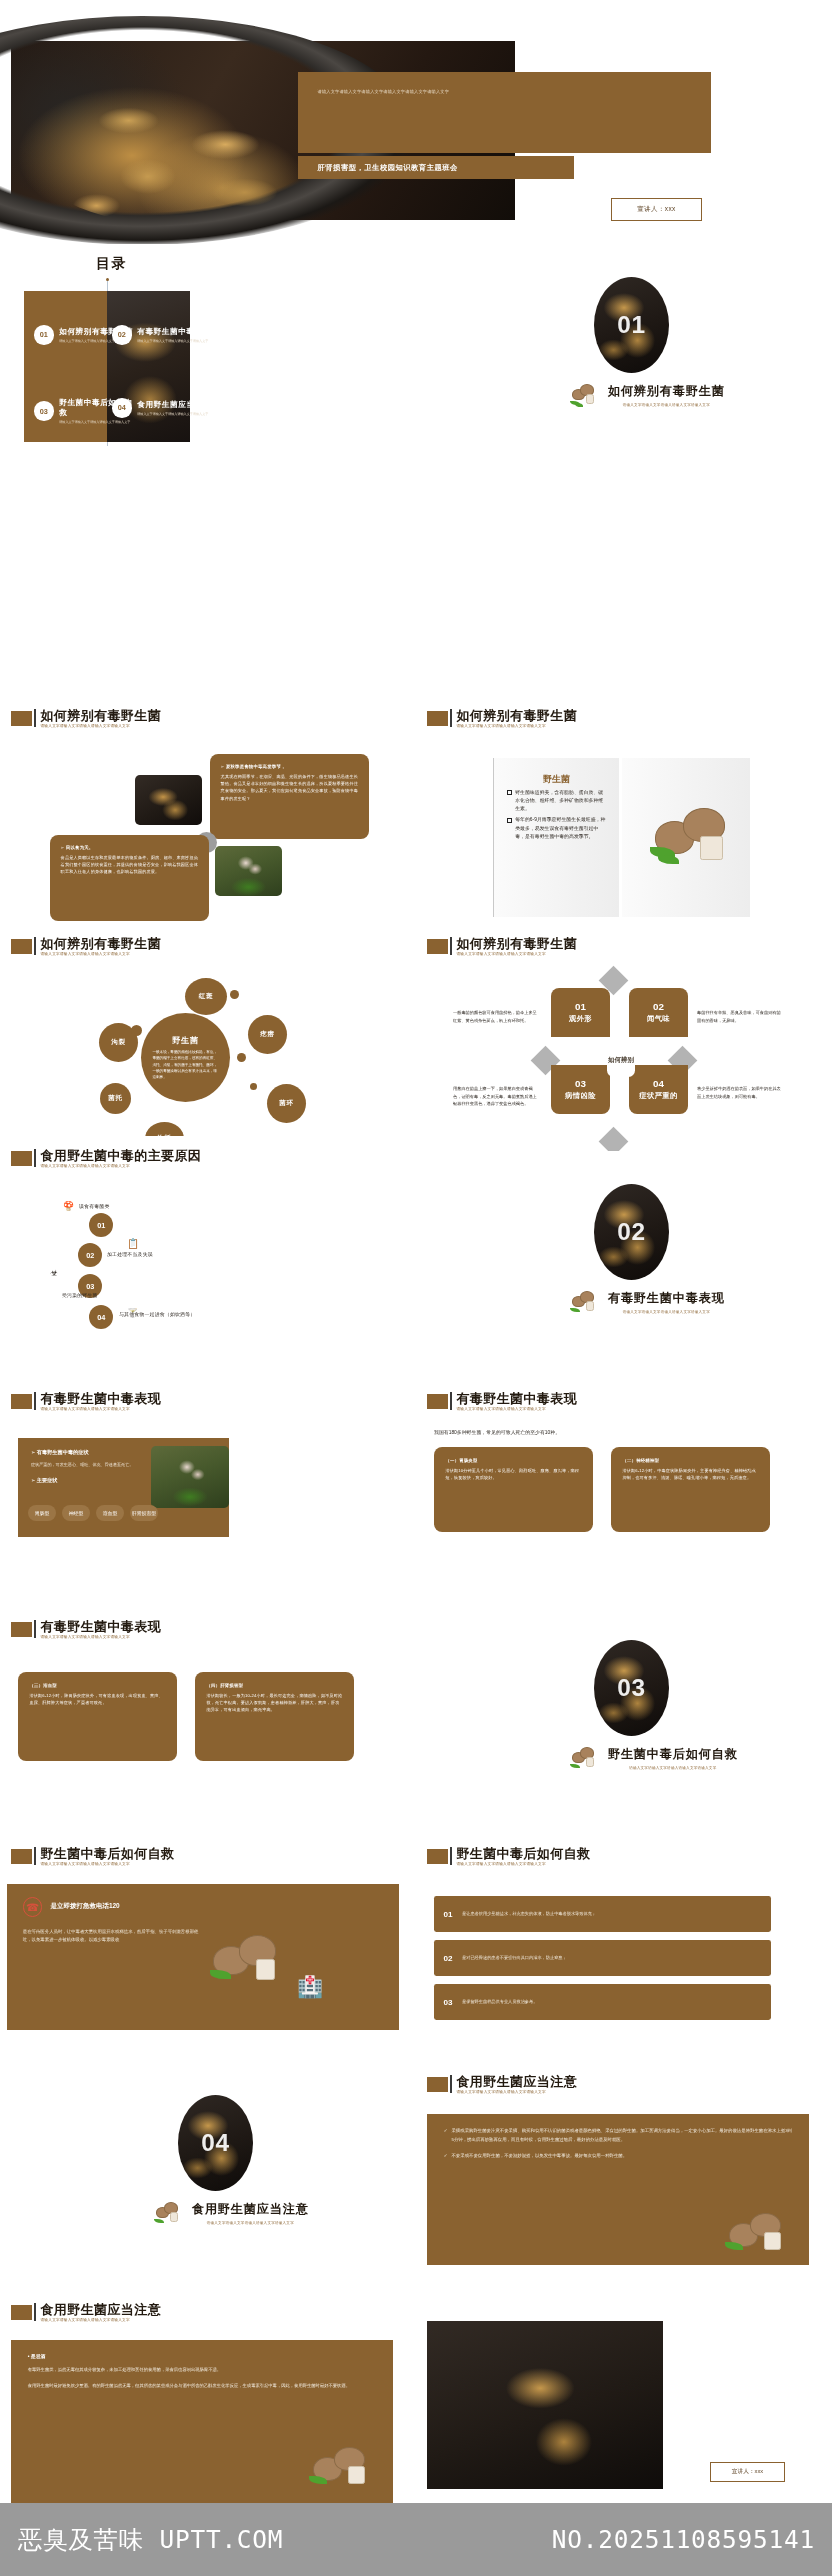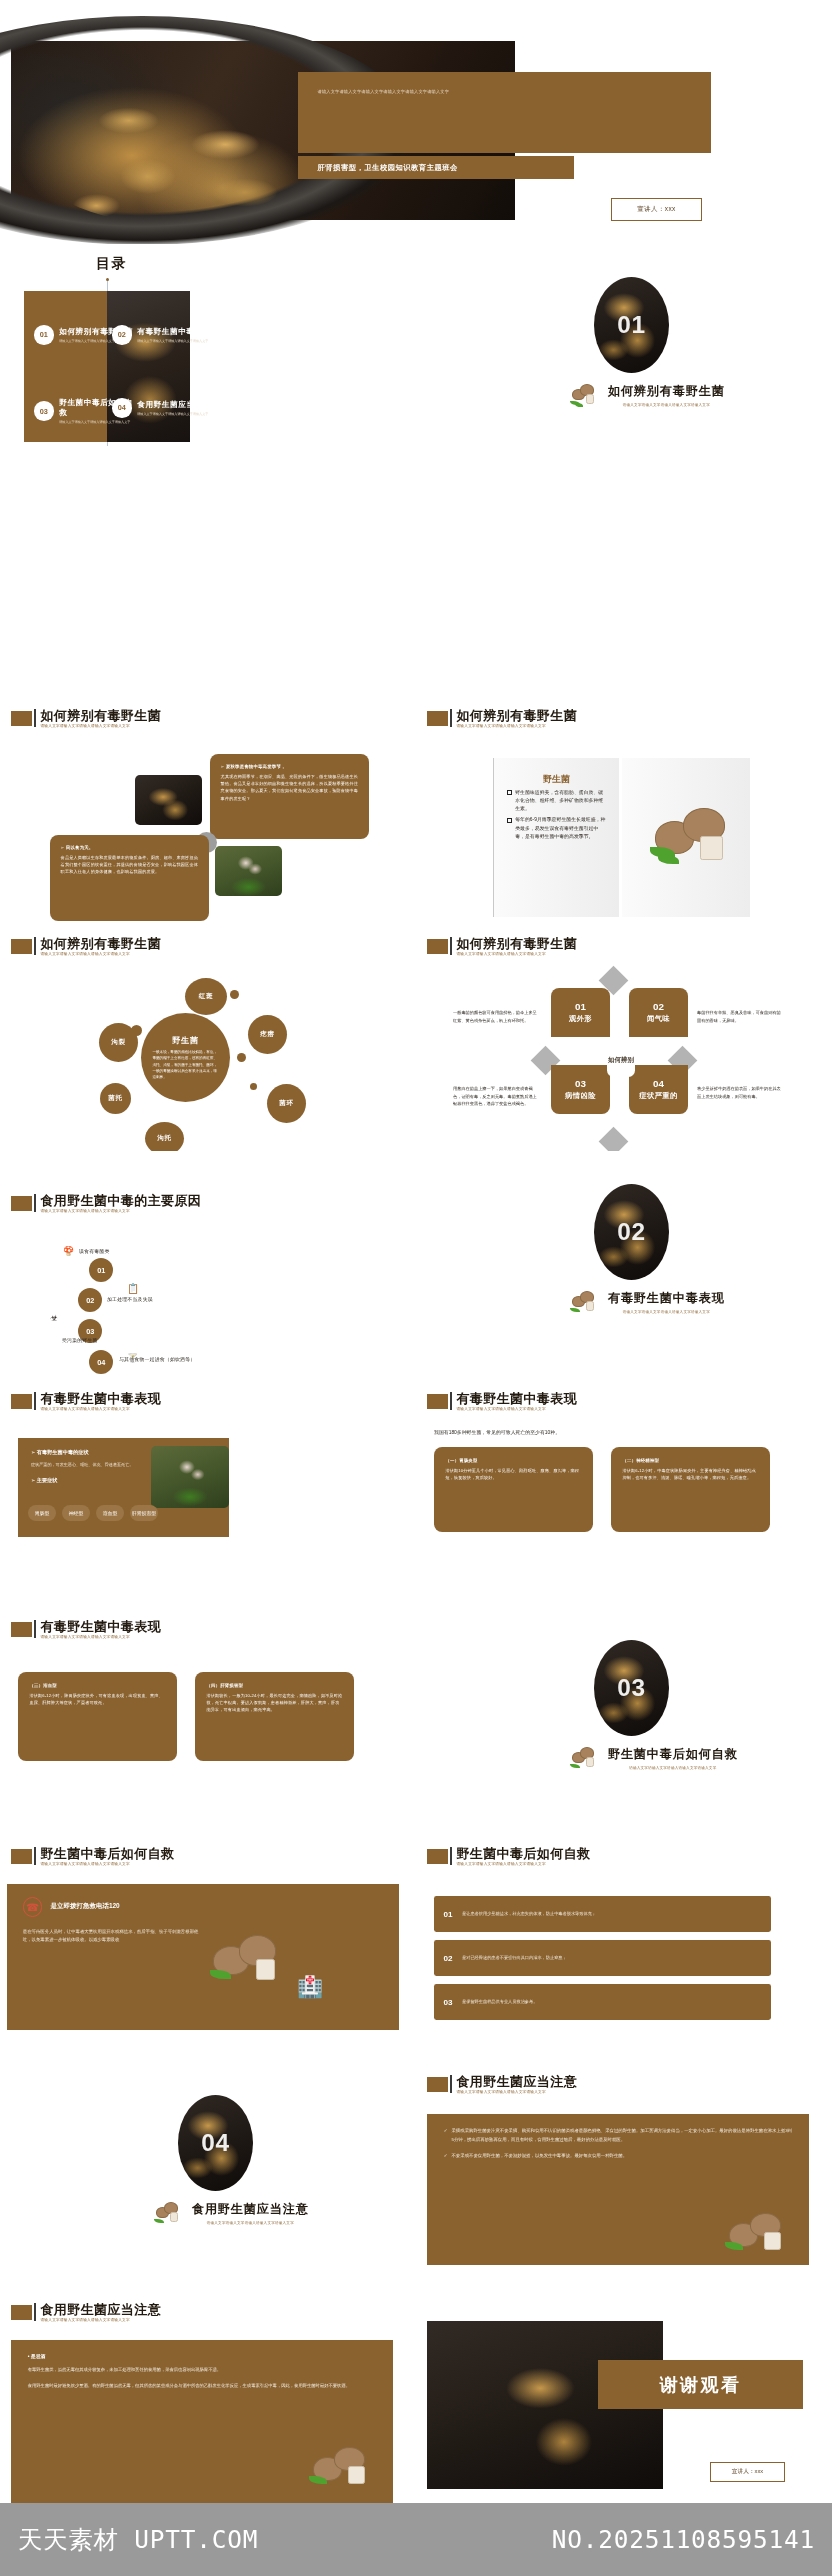--- a/index.html
+++ b/index.html
@@ -369,21 +369,21 @@
     <span class="dia-t">症状严重的</span>
   </div>
   <div class="dia-c" style="left:191px; top:120px;">如何辨别</div>
 
   <div class="dia-note" style="left:37px; top:85px; width:85px;">一般毒菌的颜色较可食用菌鲜艳，菌伞上多呈红紫、黄色或杂色斑点，柄上有环和托。</div>
   <div class="dia-note" style="left:281px; top:85px; width:86px;">毒菌往往有辛辣、恶臭及苦味，可食菌则有菌固有的香味，无异味。</div>
   <div class="dia-note" style="left:37px; top:161px; width:85px;">用葱白在菌盖上擦一下，如果葱白变成青褐色，证明有毒，反之则无毒。毒菌煮熟后遇上银器往往变黑色，遇蒜丁变蓝色或褐色。</div>
   <div class="dia-note" style="left:281px; top:161px; width:86px;">将少量新鲜牛奶洒在菌表面，如果牛奶在其表面上发生结块现象，则可能有毒。</div>
 </div>
 
-<div class="slide s-half" style="left:0px; top:1181px;">
+<div class="slide s-half" style="left:0px; top:1136px;">
   <div class="sec-head">
     <div class="sec-tab"></div>
     <div class="sec-bar"></div>
     <div class="sec-tx">
       <div class="sec-title">食用野生菌中毒的主要原因</div>
       <div class="sec-sub">请输入文字请输入文字请输入请输入文字请输入文字</div>
     </div>
   </div>
   <div class="cir-n" style="left:89px; top:77px;">
       <span>01</span>
@@ -615,25 +615,22 @@
       <i class="m-cap" style="left:3.3px;top:14.6px;width:29px;height:24.4px;"></i>
       <i class="m-cap" style="left:24.4px;top:4.9px;width:31px;height:24.4px;"></i>
       <i class="m-stem" style="left:39px;top:24.4px;width:16.3px;height:18px;"></i>
       <i class="m-leaf" style="left:0px;top:34px;width:18px;height:8.1px;"></i>
     </div>
   </div>
 </div>
 
 <div class="slide s-half" style="left:416px; top:2290px;">
   <div class="thanks-photo" style="left:11.4px; top:31px; width:236px; height:168px;"></div>
-  <div style="position:absolute;left:182px;top:70px;width:205px;height:49px;background:#8a6230;display:flex;align-items:center;justify-content:center;">
-    <span style="font-size:18px;font-weight:bold;color:#fff;letter-spacing:2.4px;">谢谢观看</span>
-  </div>
   <div style="position:absolute;left:294px;top:172px;width:75px;height:19.5px;border:0.8px solid #8a6230;display:flex;align-items:center;justify-content:center;">
     <span style="font-size:5.7px;color:#5f4426;">宣讲人：xxx</span>
   </div>
 </div>
 
 <div id="footer">
-  <span>天天素材 UPTT.COM</span>
+  <span>恶臭及苦味 UPTT.COM</span>
   <span>NO.20251108595141</span>
 </div>
 
 
 </body></html>

